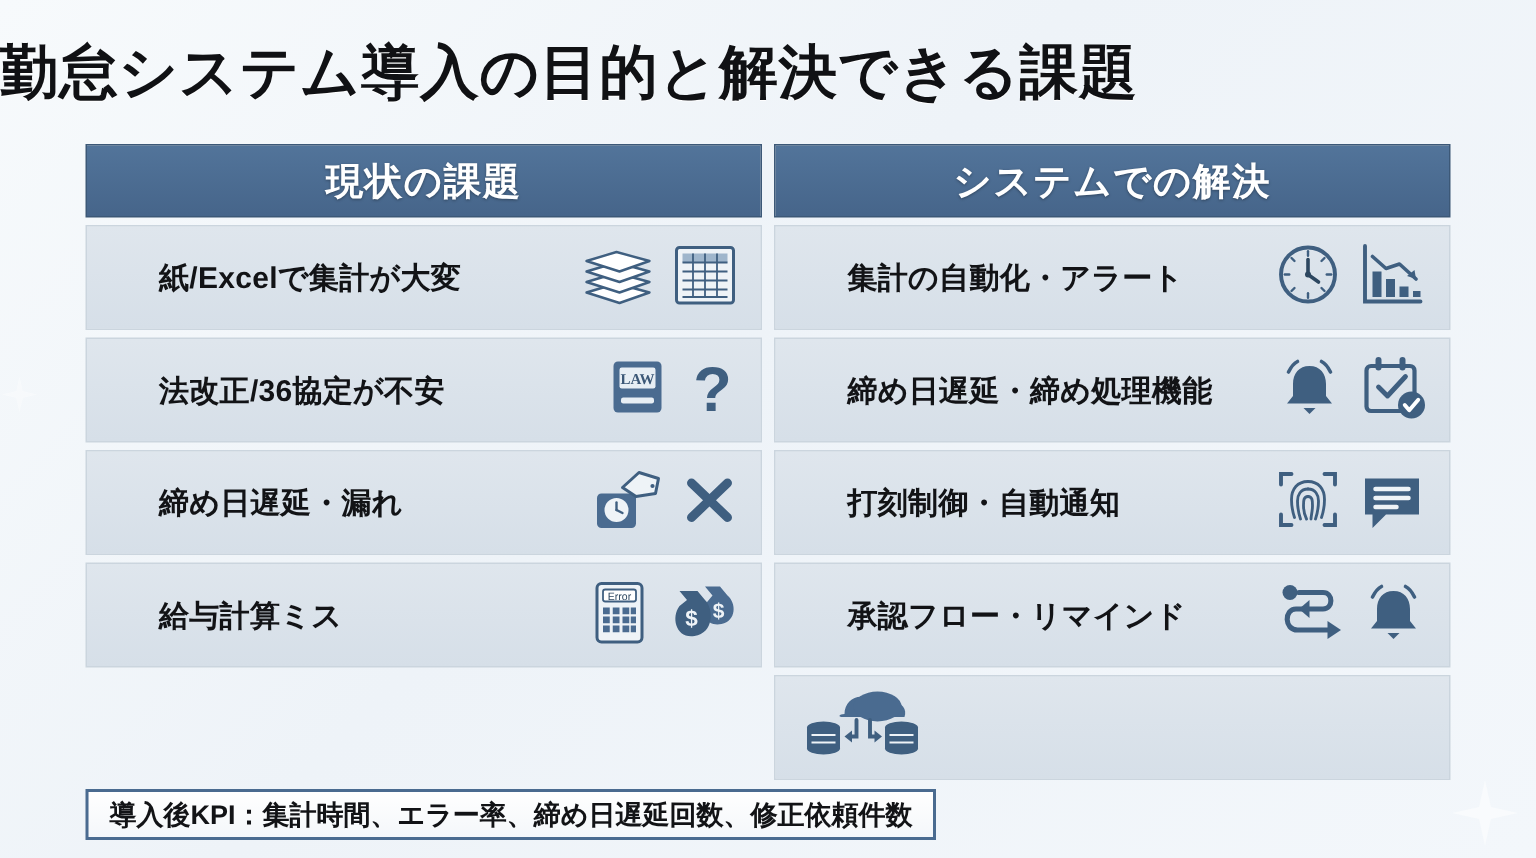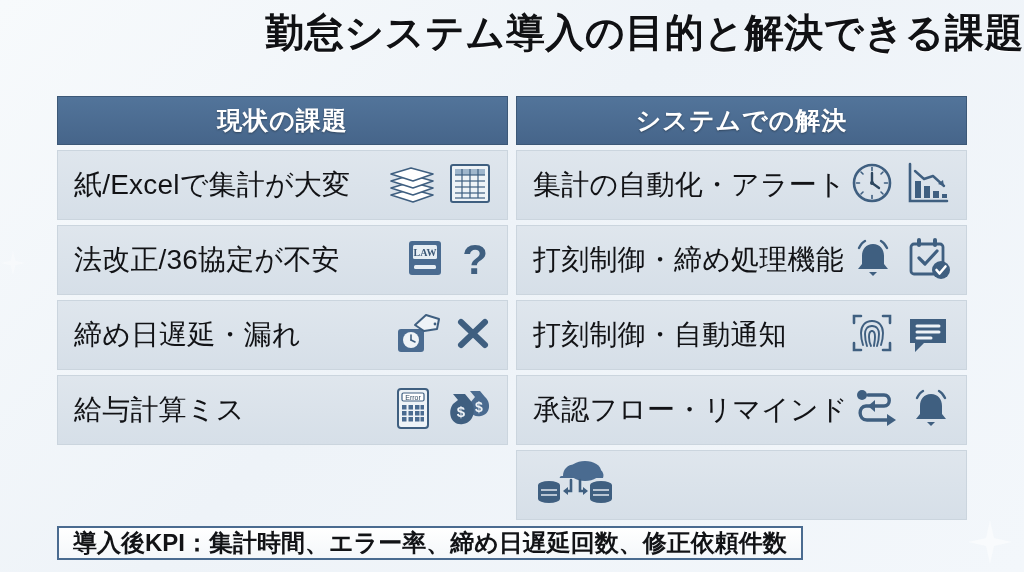--- a/index.html
+++ b/index.html
@@ -25,26 +25,26 @@
   .sparkle svg { display: block; }
 
   .slide {
     position: relative;
     width: 1024px;
     height: 572px;
     padding: 0;
   }
 
   .title {
-    text-align: right;
+    text-align: left;
     font-size: 39px;
     font-weight: bold;
     color: #101114;
     letter-spacing: 0.5px;
-    padding-top: 12px;
+    padding-top: 28px;
     line-height: 1.1;
     text-shadow: 0 1px 0 rgba(255,255,255,.9);
   }
 
   .columns {
     position: absolute;
     left: 57px;
     top: 96px;
     width: 910px;
     display: flex;
@@ -71,25 +71,26 @@
     height: 70px;
     background: linear-gradient(180deg, #dfe6ed 0%, #d6dfe8 100%);
     border: 1px solid #cbd5de;
     display: flex;
     align-items: center;
     justify-content: space-between;
     padding: 0 14px 0 16px;
   }
 
   .row-label {
-    font-size: 28px;
-    font-weight: normal;
+    font-size: 20px;
+    font-weight: bold;
     color: #121316;
     white-space: nowrap;
     letter-spacing: 0.2px;
+    margin-left: 32px;
   }
 
   .row-icons {
     display: flex;
     align-items: center;
     gap: 8px;
     flex: 0 0 auto;
   }
 
   .icon { display: block; }
@@ -97,21 +98,21 @@
   .footer {
     position: absolute;
     left: 57px;
     top: 526px;
     height: 34px;
     background: linear-gradient(180deg, #ffffff 0%, #f4f7fa 100%);
     border: 2px solid #4a6b90;
     display: inline-flex;
     align-items: center;
     padding: 0 14px;
-    font-size: 24px;
+    font-size: 18px;
     font-weight: bold;
     color: #121316;
     white-space: nowrap;
   }
 </style>
 </head>
 <body>
 
 <div class="slide">
 
@@ -290,21 +291,21 @@
               <g stroke="#3f5f80" stroke-width="2.4" fill="none" stroke-linecap="round" stroke-linejoin="round">
                 <polyline points="11,12 20,20 29,17 40,27"></polyline>
               </g>
               <path d="M40 27 L34 25 L39 21 Z" fill="#3f5f80"></path>
             </svg>
           </span>
         </span>
       </div>
 
       <div class="row">
-        <span class="row-label">打刻制御・締め処理機能</span>
+        <span class="row-label">締め日遅延・締め処理機能</span>
         <span class="row-icons">
           <span class="icon">
             <svg width="46" height="48" viewBox="0 0 46 48">
               <path d="M23 10 C16 10 12 15 12 22 L12 30 L8 35 L38 35 L34 30 L34 22 C34 15 30 10 23 10 Z" fill="#3f5f80"></path>
               <path d="M19 38 L27 38 L23 42 Z" fill="#3f5f80"></path>
               <g stroke="#3f5f80" stroke-width="2.4" fill="none" stroke-linecap="round">
                 <path d="M9 14 C11 10 13 8 15 7"></path>
                 <path d="M37 14 C35 10 33 8 31 7"></path>
               </g>
             </svg>

